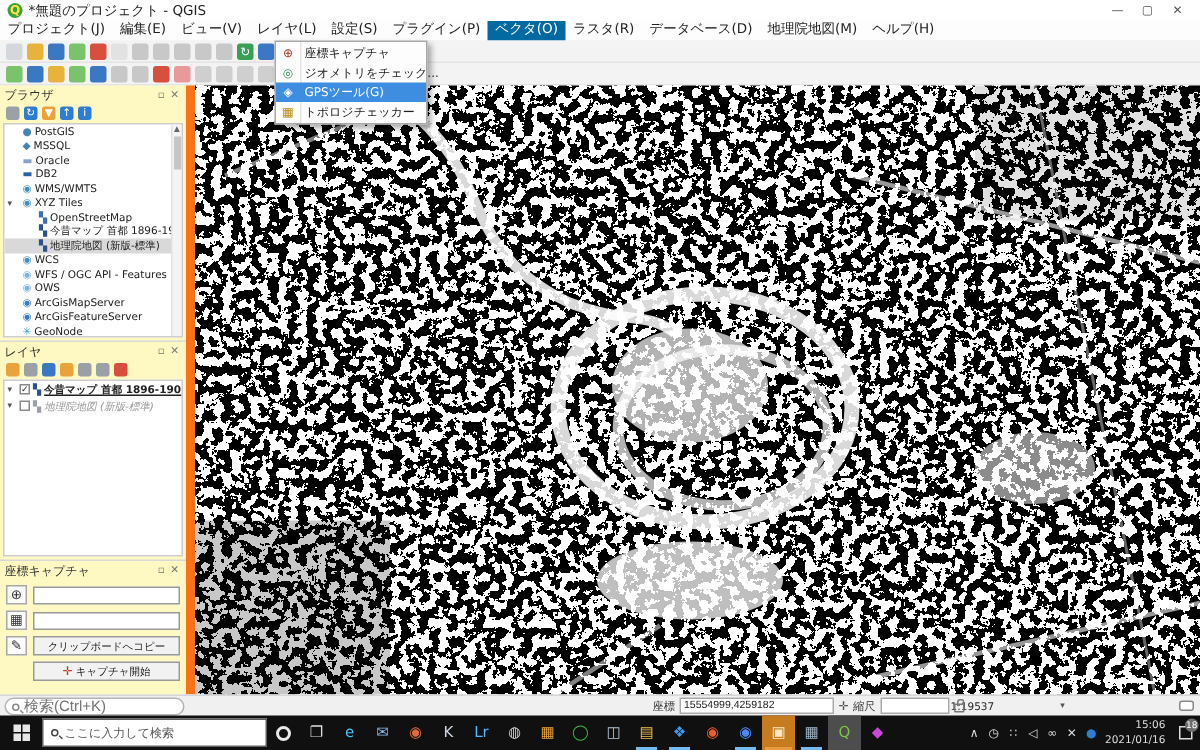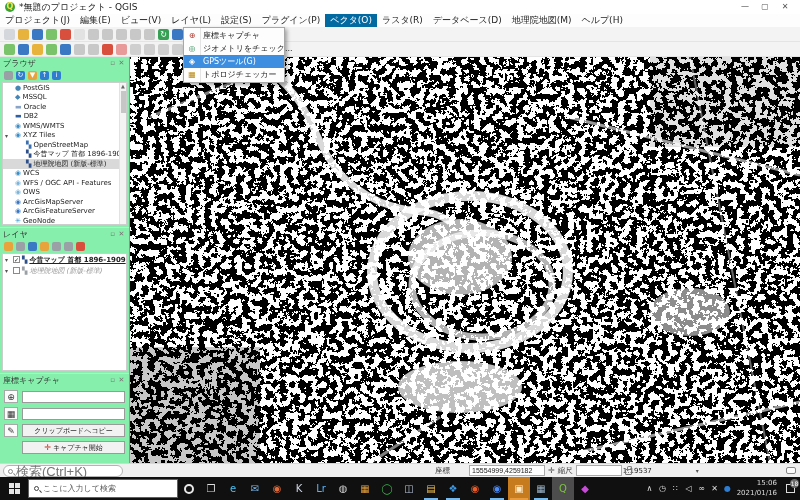--- a/index.html
+++ b/index.html
@@ -31,22 +31,22 @@
   
   .popup { position:absolute; left:183px; top:27px; width:102px; background:#fdfdfd;
     border:1px solid #a8a8a8; box-shadow:2px 2px 4px rgba(0,0,0,.35); z-index:40; padding:1px 0; }
   .popup::before { content:""; position:absolute; top:0; bottom:0; left:16px; width:1px; background:#e4e4e4; }
   .pmi { position:relative; height:13px; display:flex; align-items:center; font-size:8px; color:#222; }
   .pmi .pmicon { width:16px; text-align:center; font-size:8px; flex:none; }
   .pmi .pmlabel { padding-left:3px; white-space:nowrap; }
   .pmi.active { background:#3d8ee0; color:#fff; }
 
   
-  .sidebar { position:absolute; top:57px; left:0; width:130px; bottom:37px; background:#86efac;
-    border-right:1px solid #f97316; }
+  .sidebar { position:absolute; top:57px; left:0; width:130px; bottom:37px; background:#fef9c3;
+    border-right:6px solid #f97316; }
   .panel { position:absolute; left:0; right:0; }
   .p-browser { top:0; height:170px; }
   .p-layers  { top:170px; height:146px; border-top:1px solid #d8d8d8; }
   .p-capture { top:316px; height:90px; border-top:1px solid #d8d8d8; }
   .phead { height:12px; display:flex; align-items:center; padding:0 3px; font-size:8px; color:#333; }
   .phead .sp { flex:1; }
   .phicon { font-size:7px; color:#777; width:9px; text-align:center; }
   .ptools { height:13px; display:flex; align-items:center; gap:3px; padding:0 4px; }
   .tree, .llist { position:absolute; top:25px; left:2px; right:2px; bottom:2px; background:#fff;
     border:1px solid #cdcdcd; overflow:hidden; }
@@ -76,27 +76,27 @@
 
   
   .map { position:absolute; top:57px; left:130px; right:0; bottom:37px; background:#fff; }
   .map svg { display:block; width:100%; height:100%; }
 
   
   .statusbar { position:absolute; left:0; right:0; bottom:23px; height:14px; background:#f0f0f0;
     border-top:1px solid #d6d6d6; font-size:7.5px; color:#333; }
   .locator { position:absolute; left:3px; top:1px; width:120px; height:12px; border:1px solid #b4b4b4;
     border-radius:6px; background:#fff; display:flex; align-items:center; padding:0 4px; gap:3px; }
-  .locator input { border:none; outline:none; font-size:13px; color:#888; width:100%; background:transparent; }
+  .locator input { border:none; outline:none; font-size:10px; color:#888; width:100%; background:transparent; }
   .lens { width:5px; height:5px; border:1px solid #888; border-radius:50%; position:relative; flex:none; }
   .lens::after { content:""; position:absolute; left:4px; top:4px; width:3px; height:1px;
     background:#888; transform:rotate(45deg); }
   .coord-group { position:absolute; left:435px; top:1px; display:flex; align-items:center; gap:3px; }
   .sinput { height:11px; border:1px solid #aaa; background:#fff; font-size:7px; padding:0 2px; color:#222; }
-  .coord-input { width:76px;margin-left:16px; } .scale-box { width:46px; display:flex; align-items:center; }
+  .coord-input { width:103px; } .scale-box { width:46px; display:flex; align-items:center; }
   .scale-box span { flex:1;margin-left:44px; } .ddarrow { font-size:6px; color:#555; }
   .exticon { font-size:8px; color:#555; }
   .lock { width:7px; height:6px; border:1px solid #777; border-radius:1px; position:relative; margin-top:3px; }
   .lock::before { content:""; position:absolute; top:-4px; left:1px; width:3px; height:4px;
     border:1px solid #777; border-bottom:none; border-radius:2px 2px 0 0; }
   .bubble { position:absolute; right:4px; top:3px; width:10px; height:7px; border:1px solid #888;
     border-radius:2px; background:#fcfcfc; }
 
   
   .toast { position:absolute; left:610px; top:411px; width:182px; height:57px; background:#2b2b2b;

